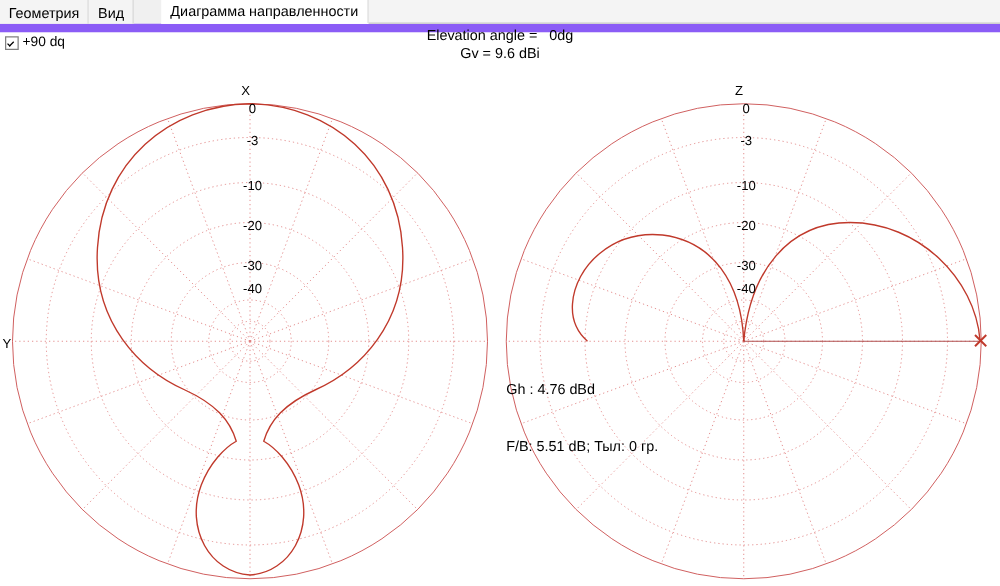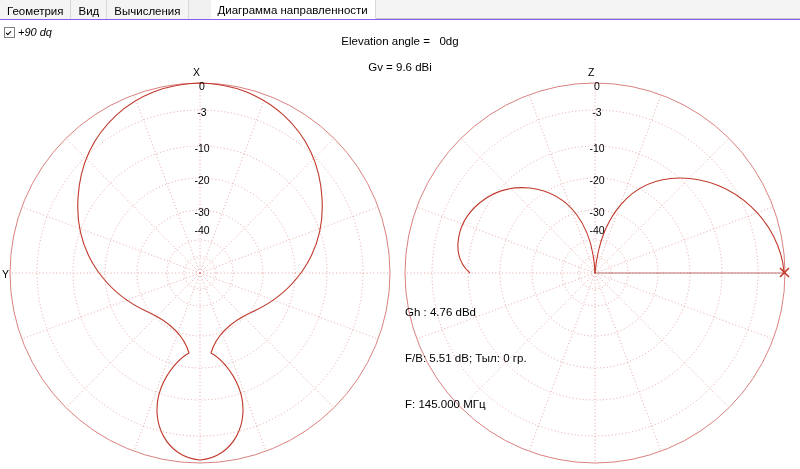--- a/index.html
+++ b/index.html
@@ -12,21 +12,21 @@
     height: 469px;
     font-family: "Liberation Sans", sans-serif;
     font-size: 11px;
     color: #000000;
     overflow: hidden;
     position: relative;
   }
   .menubar {
     height: 19px;
     background: #f0f0f0;
-    border-bottom: 1px solid #8b5cf6;
+    border-bottom: 7px solid #8b5cf6;
     display: flex;
     align-items: stretch;
     font-size: 11.5px;
   }
   .menu-item {
     padding: 2px 7px 0 7px;
     display: flex;
     align-items: center;
     border-right: 1px solid #d8d8d8;
     background: #f4f4f4;
@@ -39,24 +39,23 @@
     margin-left: 22px;
   }
   .menu-spacer {
     flex: 1;
     background: #f4f4f4;
     border-bottom: 1px solid #c8c8c8;
   }
   .toolrow {
     height: 16px;
     display: flex;
-    align-items: flex-end;
+    align-items: flex-start;
     padding: 2px 0 0 4px;
     background: #ffffff;
-    font-style: italic;
   }
   .chk {
     display: inline-flex;
     align-items: center;
     font-size: 11px;
   }
   .chk .box {
     width: 9px;
     height: 9px;
     border: 1px solid #808080;
@@ -79,21 +78,21 @@
   .header-info {
     position: absolute;
     left: 0;
     right: 0;
     top: 22px;
     text-align: center;
     font-size: 11.5px;
     line-height: 14px;
     pointer-events: none;
   }
-  .header-info div { white-space: pre; margin-top: 12px; }
+  .header-info div { white-space: pre; }
   .plot-area {
     position: absolute;
     left: 0;
     top: 58px;
     width: 800px;
     height: 411px;
   }
   svg { display: block; }
   .grid-dot {
     fill: none;
@@ -140,23 +139,20 @@
 </style>
 </head>
 <body>
 
 <div class="menubar">
   <div class="menu-item">
       <span>Геометрия</span>
     </div>
   <div class="menu-item">
       <span>Вид</span>
-    </div>
-  <div class="menu-item">
-      <span>Вычисления</span>
     </div>
   <div class="menu-item active">
       <span>Диаграмма направленности</span>
     </div>
   <div class="menu-spacer"></div>
 </div>
 
 <div class="toolrow">
   <label class="chk">
     <span class="box"></span>
@@ -276,17 +272,16 @@
     <text class="ring-label" x="597" y="126">-20</text>
     <text class="ring-label" x="597" y="158">-30</text>
     <text class="ring-label" x="597" y="176">-40</text>
   </g>
 </svg>
 </div>
 
 <div class="results">
   <div>Gh : 4.76 dBd</div>
   <div>F/B: 5.51 dB; Тыл: 0 гр.</div>
-  <div>F: 145.000 МГц</div>
   
   
   
 </div>
 
 </body></html>

